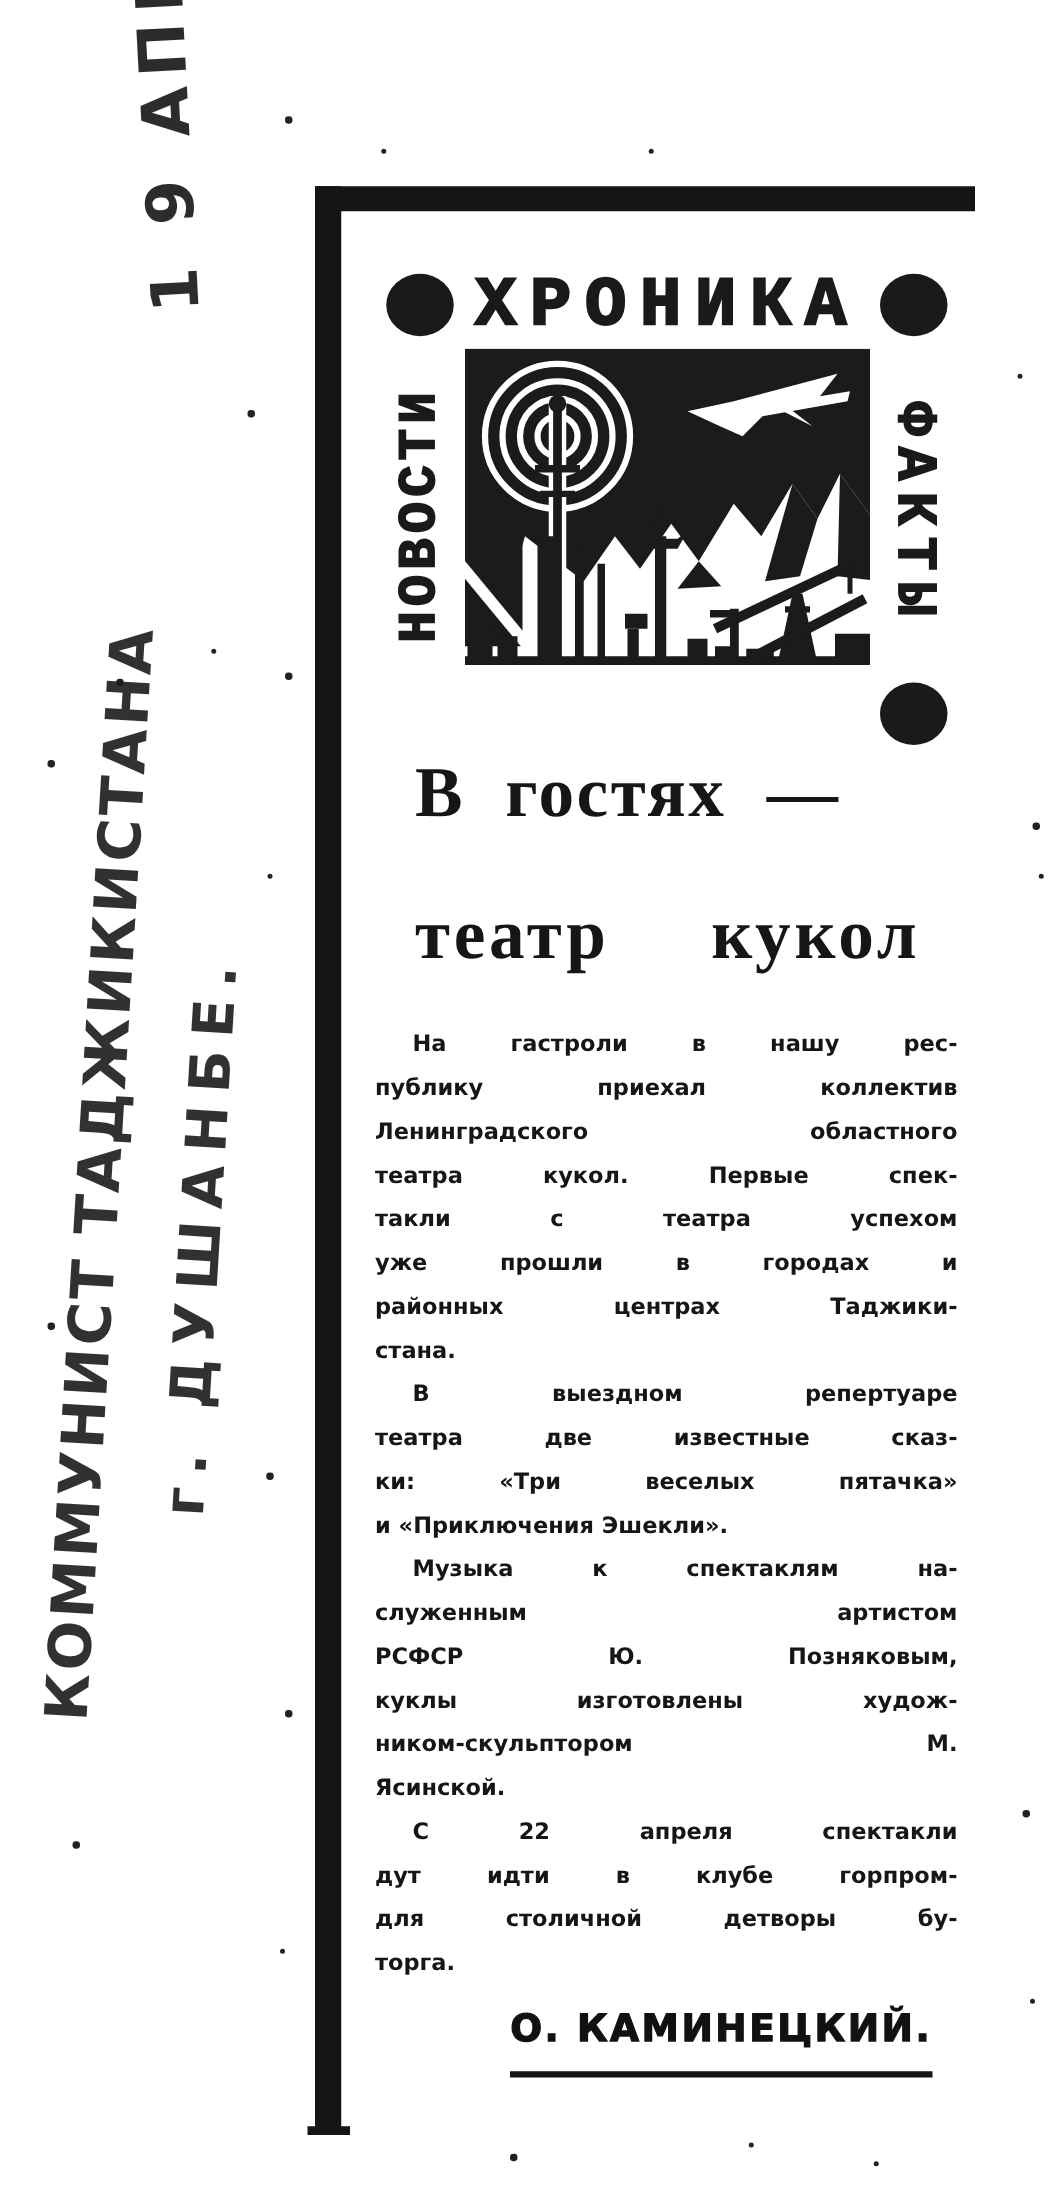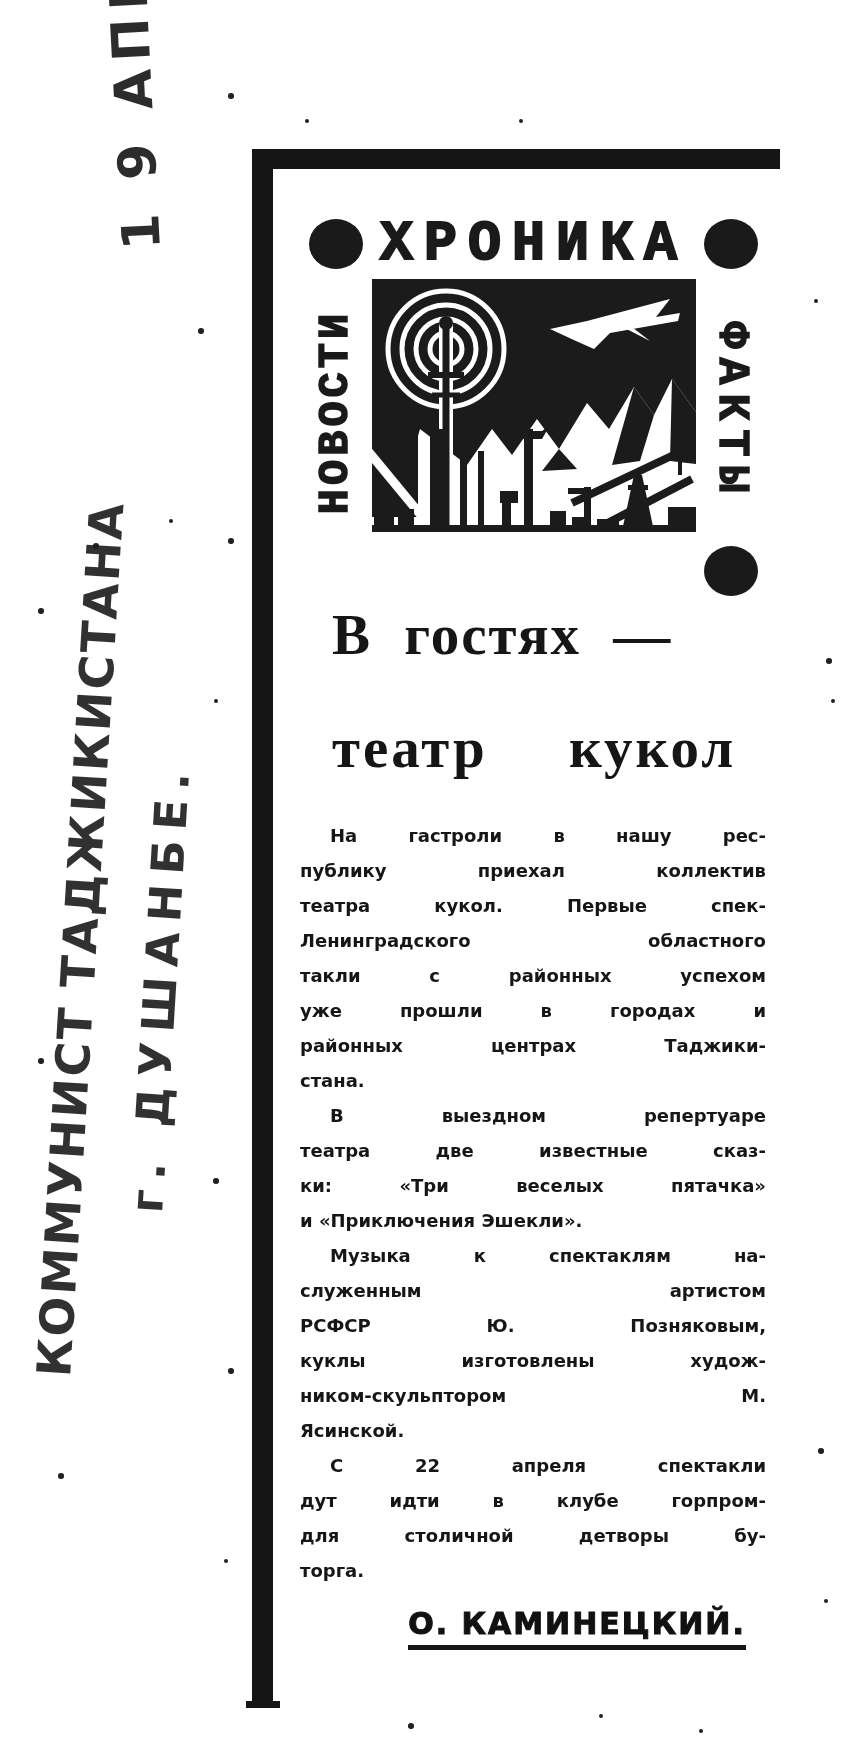--- a/index.html
+++ b/index.html
@@ -44,21 +44,21 @@
   
   .body-copy{margin-top:42px;font-size:18px;font-weight:bold;line-height:35px;
              color:#161616;width:466px;}
   .line{text-align:justify;text-align-last:justify;white-space:normal;}
   .line.plast{text-align-last:left;}
   .line.pfirst{text-indent:30px;}
 
   
   .byline{margin-top:18px;margin-left:108px;width:338px;text-align:center;
           font-size:30px;font-weight:bold;letter-spacing:2px;color:#111;
-          -webkit-text-stroke:1px #111;border-bottom:5px solid #151515;padding-bottom:4px;}
+          -webkit-text-stroke:1px #111;border-bottom:5px solid #151515;padding-bottom:16px;}
 
   
   .speckles{position:absolute;left:0;top:0;width:2px;height:2px;background:transparent;border-radius:50%;
     box-shadow:
       230px 95px 0 2px #222, 520px 120px 0 1px #222, 760px 210px 0 2px #222,
       815px 300px 0 1px #222, 200px 330px 0 2px #222, 230px 540px 0 2px #222,
       40px 610px 0 2px #222, 215px 700px 0 1px #222, 828px 660px 0 2px #222,
       832px 700px 0 1px #222, 40px 1060px 0 2px #222, 215px 1180px 0 2px #222,
       230px 1370px 0 2px #222, 60px 1475px 0 2px #222, 225px 1560px 0 1px #222,
       410px 1725px 0 2px #222, 700px 1730px 0 1px #222, 820px 1450px 0 2px #222,
@@ -169,23 +169,23 @@
           <div class="bullet"></div>
         </div>
       </div>
 
       <div class="title title1">В гостях —</div>
       <div class="title title2">театр кукол</div>
 
       <div class="body-copy">
           <div class="line pfirst">На гастроли в нашу рес-</div>
           <div class="line">публику приехал коллектив</div>
+          <div class="line">Ленинградского областного</div>
           <div class="line">театра кукол. Первые спек-</div>
-          <div class="line">Ленинградского областного</div>
-          <div class="line">такли с районных успехом</div>
+          <div class="line">такли с театра успехом</div>
           <div class="line">уже прошли в городах и</div>
           <div class="line">районных центрах Таджики-</div>
           <div class="line plast">стана.</div>
           <div class="line pfirst">В выездном репертуаре</div>
           <div class="line">театра две известные сказ-</div>
           <div class="line">ки: «Три веселых пятачка»</div>
           <div class="line plast">и «Приключения Эшекли».</div>
           <div class="line pfirst">Музыка к спектаклям на-</div>
           <div class="line">служенным артистом</div>
           <div class="line">РСФСР Ю. Позняковым,</div>

